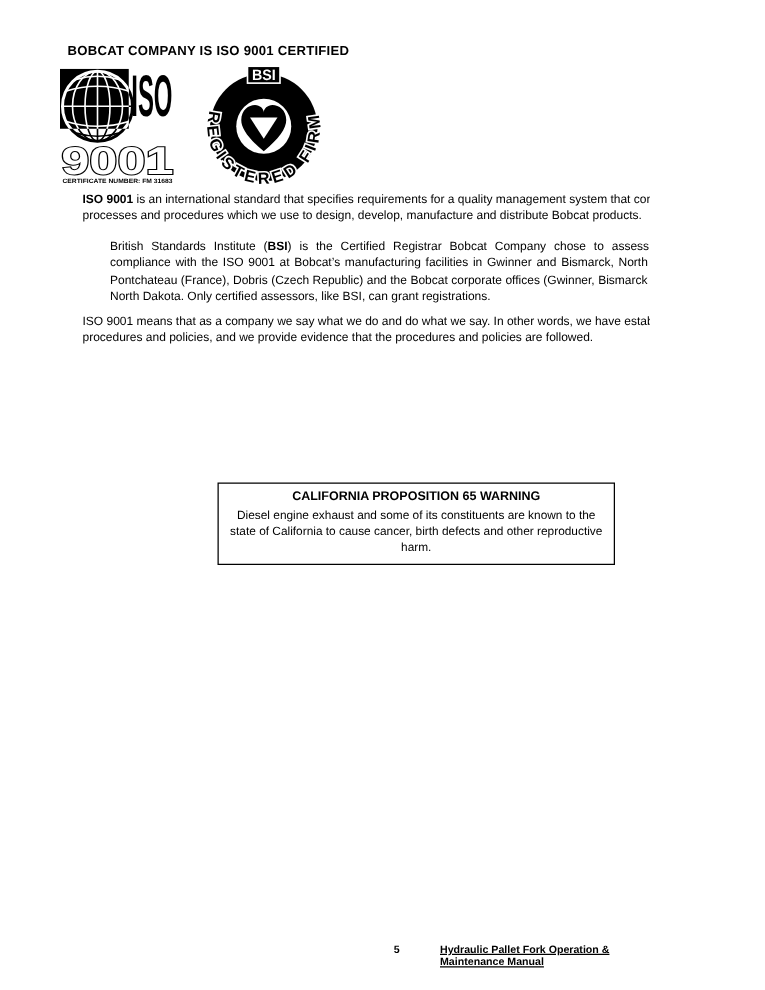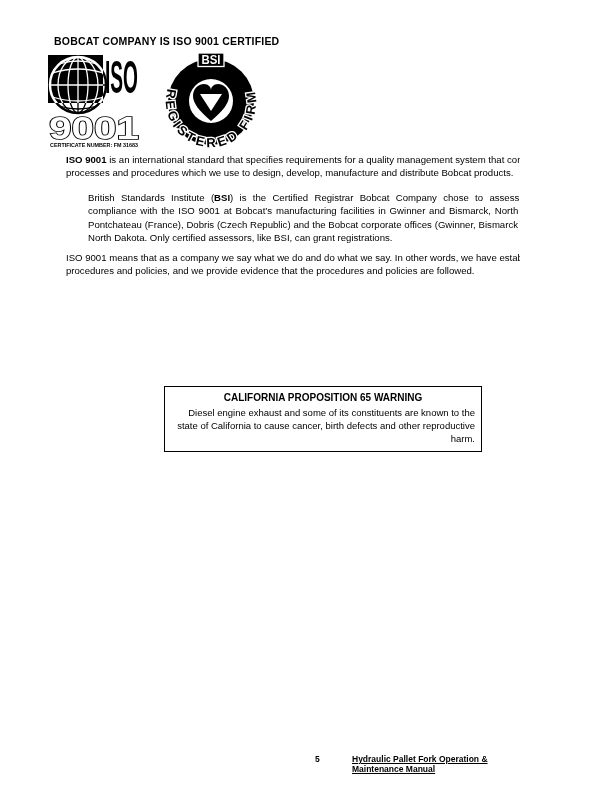--- a/index.html
+++ b/index.html
@@ -15,25 +15,25 @@
   .bsi-logo{position:absolute;left:161px;top:51px;width:100px;height:101px;}
   svg text{font-family:"Liberation Sans",sans-serif;}
   .para{
     position:absolute;left:66px;width:505px;margin:0;
     font-size:9.6px;line-height:13.4px;
   }
   .p1{top:153px;}
   .p2{top:191px;text-align:justify;margin-left:22px;}
   .p3{top:251px;}
   .warning-box{
-    position:absolute;left:164px;top:386px;width:318px;height:66px;
+    position:absolute;left:174px;top:386px;width:318px;height:66px;
     border:1px solid #000;box-sizing:border-box;text-align:center;
   }
   .warn-title{margin-top:5px;font-size:10px;font-weight:bold;}
-  .warn-body{margin-top:3px;font-size:9.5px;line-height:13px;padding:0 6px;text-align:right;}
+  .warn-body{margin-top:3px;font-size:9.5px;line-height:13px;padding:0 6px;}
   .footer-page-num{
     position:absolute;left:315px;top:754px;
     font-size:8.5px;font-weight:bold;
   }
   .footer-title{
     position:absolute;left:352px;top:754px;
     font-size:8.5px;font-weight:bold;text-decoration:underline;
   }
 </style>
 </head>

